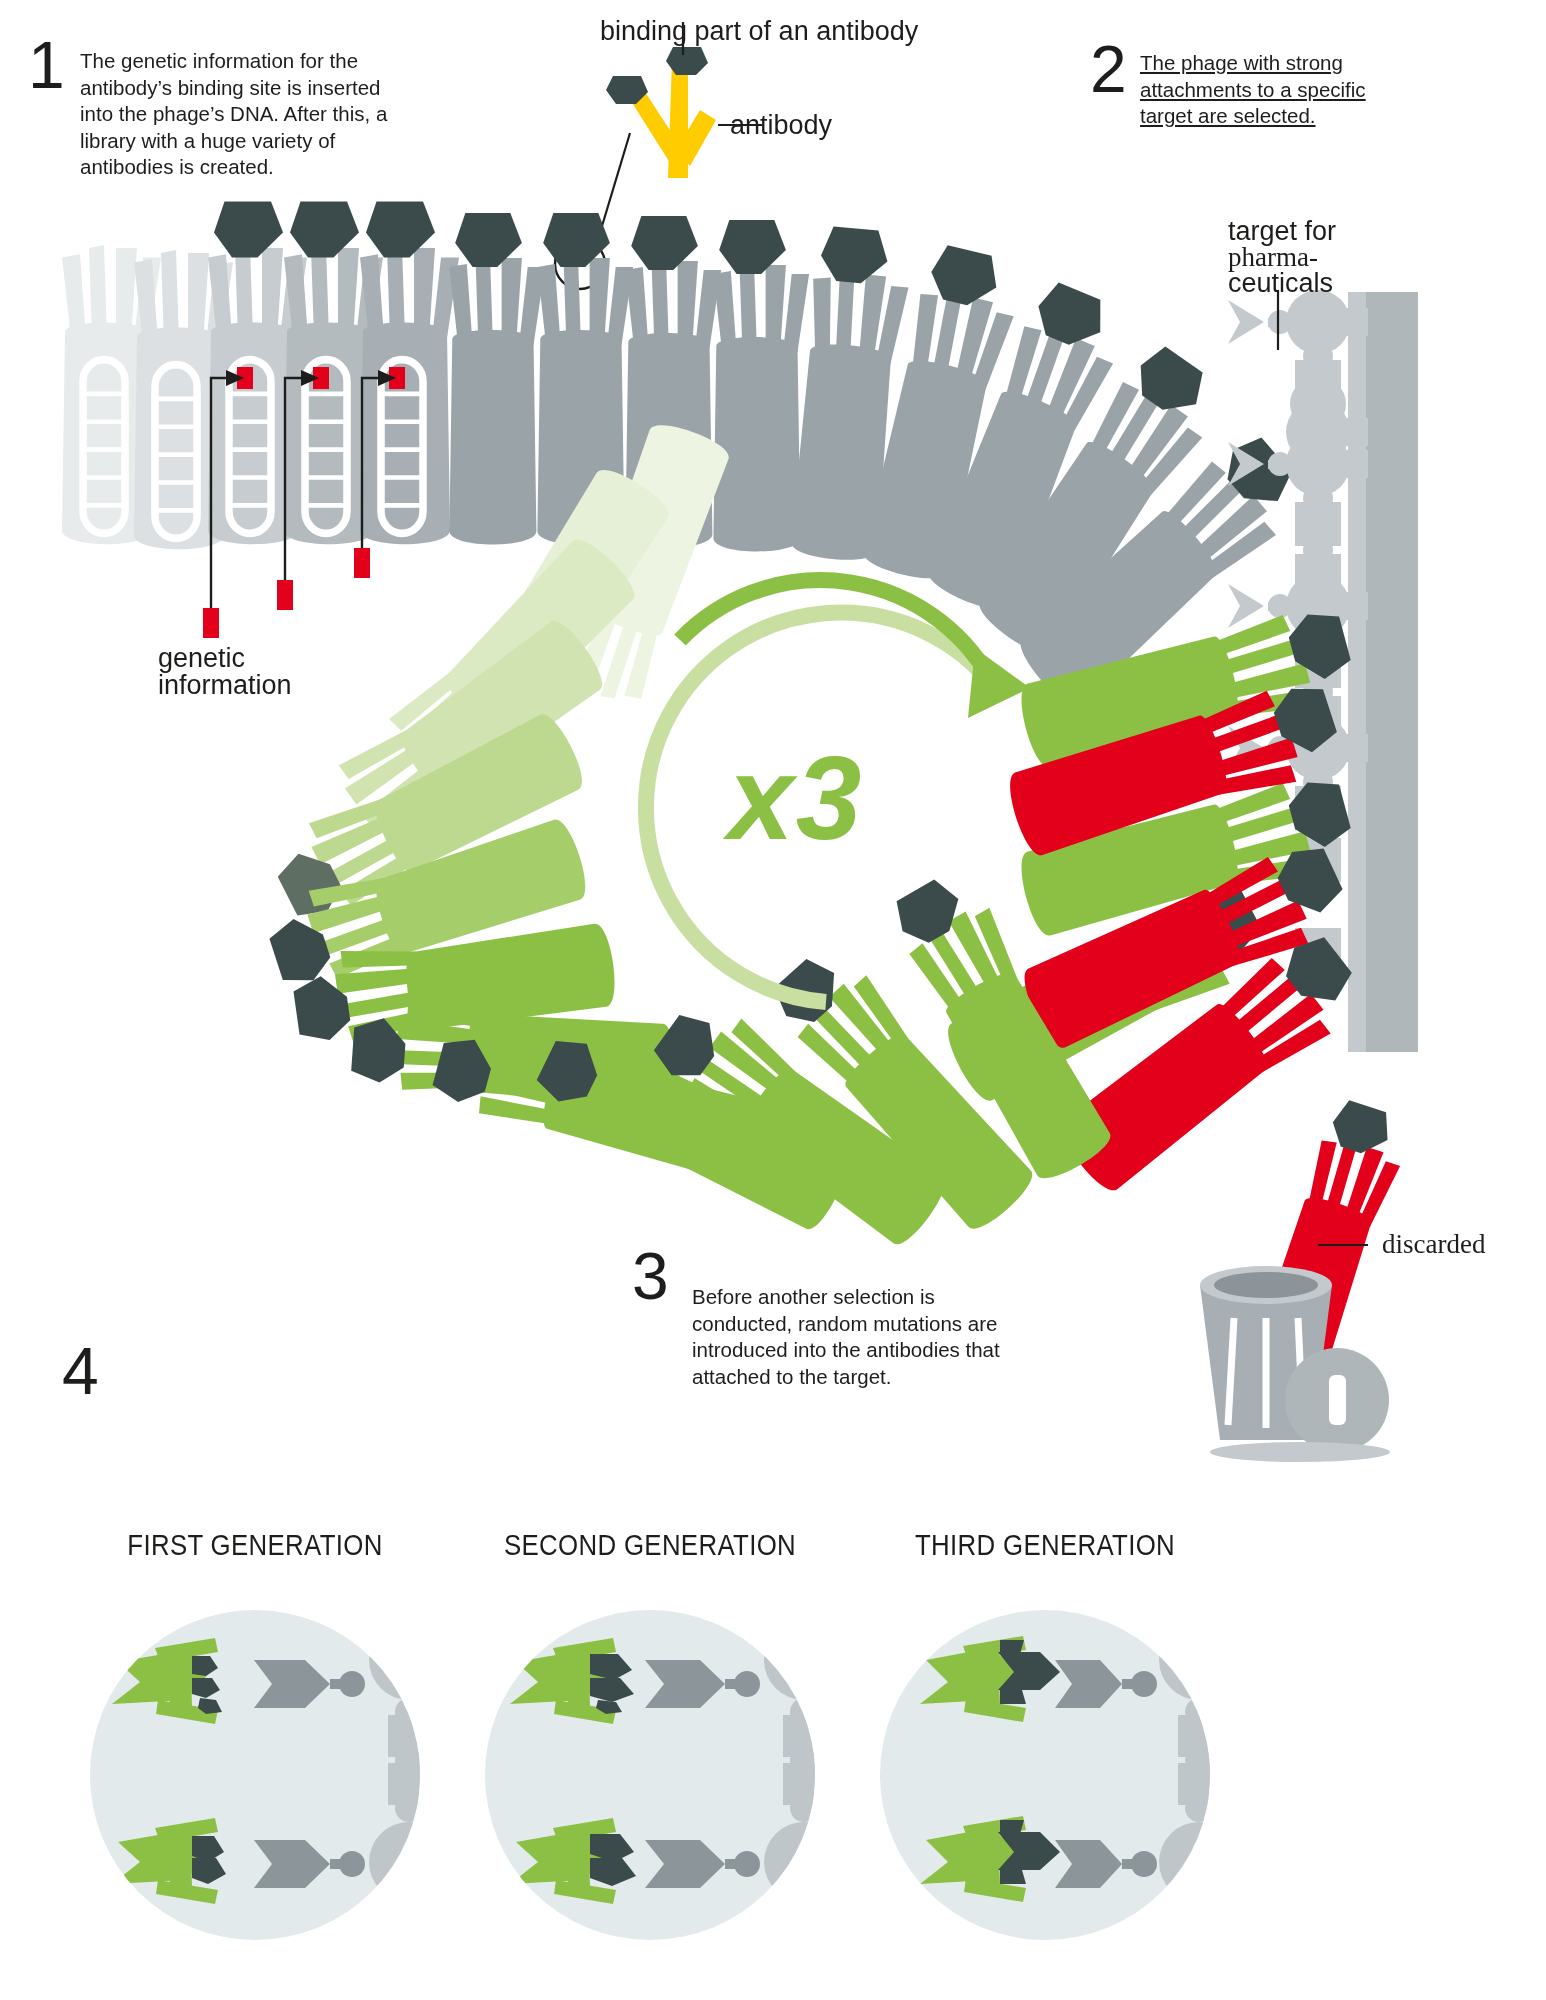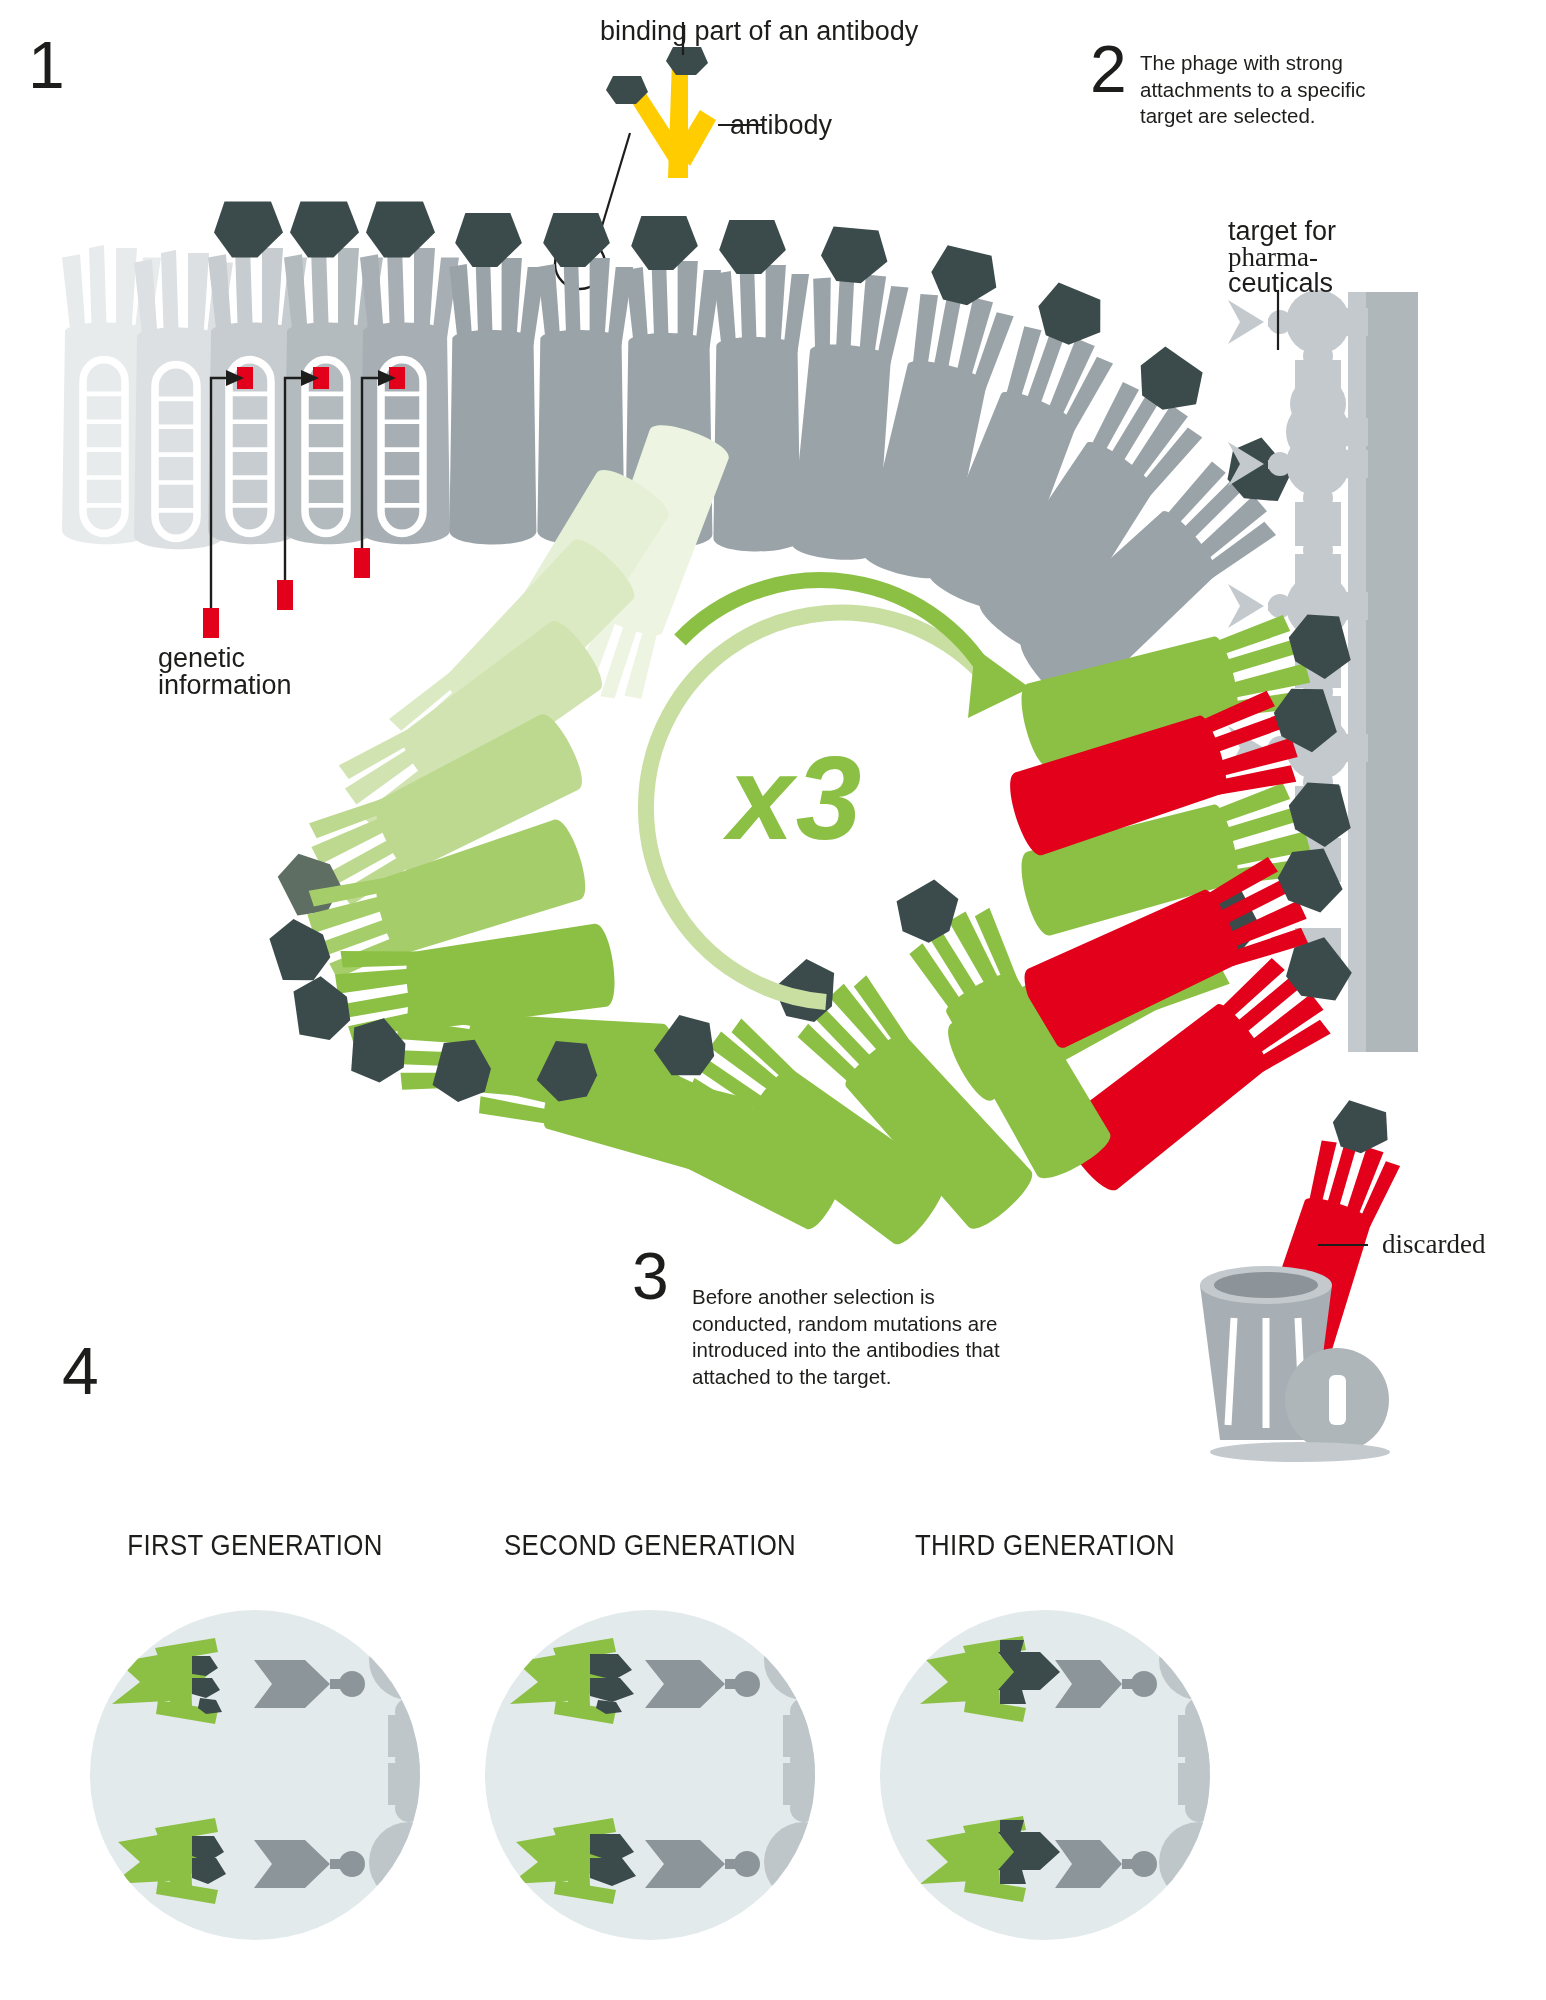--- a/index.html
+++ b/index.html
@@ -605,23 +605,24 @@
         <g fill="#3B4A4A">
           <path d="M998,1832 L1040,1832 L1060,1852 L1040,1870 L998,1870 L1014,1852 Z"></path>
           <path d="M1000,1820 L1024,1820 L1020,1834 L1000,1834 Z"></path>
           <path d="M1000,1870 L1022,1870 L1026,1884 L1000,1884 Z"></path>
         </g>
       </g>
     </g>
   </svg>
 
   <div class="stepnum" style="left:28px;top:32px;">1</div>
+  <div class="steptext" style="left:80px;top:48px;width:330px;">The genetic information for the antibody’s binding site is inserted into the phage’s DNA. After this, a library with a huge variety of antibodies is created.</div>
 
   <div class="stepnum" style="left:1090px;top:36px;">2</div>
-  <div class="steptext" style="left:1140px;top:50px;width:270px;">The phage with strong attachments to a specific target are selected.</div>
+  <div class="steptext" style="left:1140px;top:50px;width:270px;text-decoration:underline;">The phage with strong attachments to a specific target are selected.</div>
 
   <div class="stepnum" style="left:632px;top:1243px;">3</div>
   <div class="steptext" style="left:692px;top:1252px;width:340px;margin-top:32px;">Before another selection is conducted, random mutations are introduced into the antibodies that attached to the target.</div>
 
   <div class="stepnum" style="left:62px;top:1338px;">4</div>
 
   <div class="lbl" style="left:600px;top:18px;width:320px;">binding part of an antibody</div>
   <div class="lbl" style="left:730px;top:112px;">antibody</div>
   <div class="lbl" style="left:158px;top:645px;width:160px;">genetic information</div>
 

